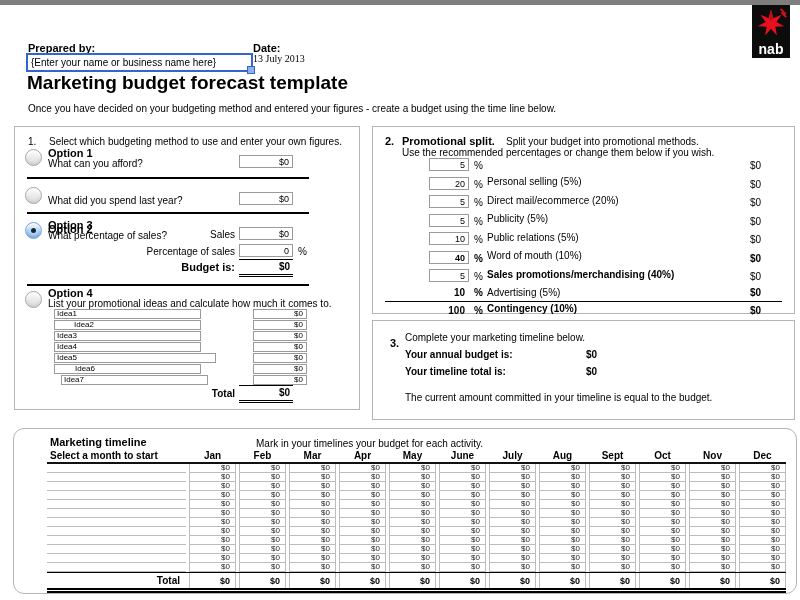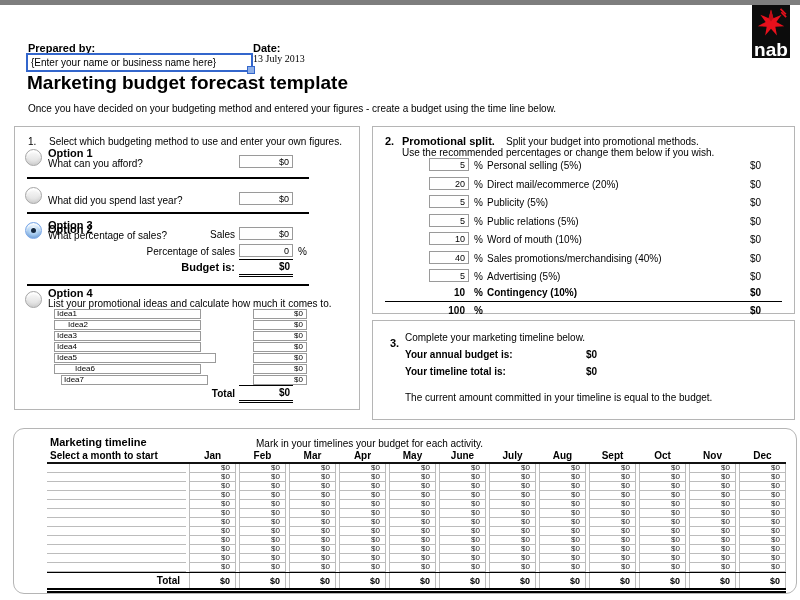--- a/index.html
+++ b/index.html
@@ -1,21 +1,21 @@
 <!DOCTYPE html>
 <html><head>
 <meta charset="utf-8">
 <style>
   html,body{margin:0;padding:0;}
   body{width:800px;height:600px;background:#fff;font-family:"Liberation Sans",sans-serif;color:#000;position:relative;overflow:hidden;}
   .topbar{position:absolute;left:0;top:0;width:800px;height:5px;background:#7e7e7e;}
   
   .logo{position:absolute;left:752px;top:5px;width:38px;height:53px;background:#0c0c0c;}
   .logo svg{position:absolute;left:2px;top:1px;}
-  .logo-text{position:absolute;bottom:1px;left:0;width:100%;text-align:center;color:#fff;font-weight:bold;font-size:19px;line-height:15px;}
+  .logo-text{position:absolute;bottom:1px;left:0;width:100%;text-align:center;color:#fff;font-weight:bold;font-size:14px;line-height:15px;}
   
   .prepared-label{position:absolute;left:28px;top:42px;font-size:11px;font-weight:bold;}
   .name-input{position:absolute;left:26px;top:53px;width:223px;height:15px;border:2px solid #3366cc;background:#fff;}
   .name-input .inner{display:block;font-size:10px;line-height:15px;padding-left:3px;white-space:nowrap;overflow:hidden;}
   .handle{position:absolute;right:-4px;bottom:-4px;width:6px;height:6px;background:#8fb0e8;border:1px solid #3366cc;}
   .date-label{position:absolute;left:253px;top:42px;font-size:11px;font-weight:bold;}
   .date-value{position:absolute;left:253px;top:53px;font-size:10px;font-family:Liberation Serif, serif;}
   .title{position:absolute;left:27px;top:72px;font-size:19px;font-weight:bold;}
   .subtitle{position:absolute;left:28px;top:103px;font-size:10px;}
   
@@ -44,21 +44,21 @@
     padding:1px 3px 2px 2px;border-top:1px solid #000;border-bottom:3px double #000;}
   
   .s2-num{position:absolute;left:12px;top:8px;font-size:11px;font-weight:bold;}
   .s2-title{position:absolute;left:29px;top:8px;font-size:11px;font-weight:bold;}
   .s2-sub{position:absolute;left:133px;top:9px;font-size:10px;}
   .s2-instr{position:absolute;left:29px;top:20px;font-size:10px;}
   .promo-row{position:absolute;left:0;width:421px;height:15px;}
   .pct-box{position:absolute;left:56px;top:0;width:40px;height:13px;border:1px solid #9a9a9a;background:#fff;
     font-size:9px;text-align:right;padding:1px 3px 0 2px;box-sizing:border-box;line-height:10px;}
   .pct-sign{position:absolute;left:101px;top:2px;font-size:10px;}
-  .promo-label{position:absolute;left:114px;top:2px;font-size:10px;}
+  .promo-label{position:absolute;left:114px;top:18px;font-size:10px;}
   .promo-amount{position:absolute;left:300px;top:2px;width:88px;font-size:10px;text-align:right;}
   .bold-row .pct-sign,.bold-row .promo-label,.bold-row .promo-amount{font-weight:bold;}
   .cont-pct{position:absolute;left:56px;top:2px;width:36px;font-size:10px;font-weight:bold;text-align:right;}
   .s2-line{position:absolute;left:12px;top:174px;width:397px;height:1px;background:#000;}
   
   .s3-num{position:absolute;left:17px;top:16px;font-size:11px;font-weight:bold;}
   .s3-instr{position:absolute;left:32px;top:11px;font-size:10px;}
   .s3-lab{position:absolute;left:32px;font-size:10px;font-weight:bold;}
   .s3-val{position:absolute;left:213px;font-size:10px;font-weight:bold;}
   .s3-note{position:absolute;left:32px;top:71px;font-size:10px;}
@@ -137,21 +137,21 @@
 
   <div class="radio" style="top:164px;"></div>
   <div class="opt-title" style="top:160px;">Option 4</div>
   <div class="opt-q" style="top:171px;">List your promotional ideas and calculate how much it comes to.</div>
   <div id="ideas">
       <div>
         <div class="in" style="left:39px;top:182px;width:147px;height:10px;font-size:8px;text-align:left;line-height:8px;padding:0 2px;">Idea1</div>
         <div class="in" style="left:238px;top:182px;width:54px;height:10px;font-size:8px;line-height:8px;padding:0 3px 0 2px;">$0</div>
       </div>
       <div>
-        <div class="in" style="left:39px;top:193px;width:147px;height:10px;font-size:8px;text-align:left;line-height:8px;padding:0 13px;">Idea2</div>
+        <div class="in" style="left:39px;top:193px;width:147px;height:10px;font-size:8px;text-align:left;line-height:8px;padding:0 19px;">Idea2</div>
         <div class="in" style="left:238px;top:193px;width:54px;height:10px;font-size:8px;line-height:8px;padding:0 3px 0 2px;">$0</div>
       </div>
       <div>
         <div class="in" style="left:39px;top:204px;width:147px;height:10px;font-size:8px;text-align:left;line-height:8px;padding:0 2px;">Idea3</div>
         <div class="in" style="left:238px;top:204px;width:54px;height:10px;font-size:8px;line-height:8px;padding:0 3px 0 2px;">$0</div>
       </div>
       <div>
         <div class="in" style="left:39px;top:215px;width:147px;height:10px;font-size:8px;text-align:left;line-height:8px;padding:0 2px;">Idea4</div>
         <div class="in" style="left:238px;top:215px;width:54px;height:10px;font-size:8px;line-height:8px;padding:0 3px 0 2px;">$0</div>
       </div>
@@ -201,21 +201,21 @@
         <span class="pct-sign">%</span>
         <span class="promo-label">Public relations (5%)</span>
         <span class="promo-amount">$0</span>
       </div>
       <div class="promo-row" style="top: 105px;">
         <span class="pct-box">10</span>
         <span class="pct-sign">%</span>
         <span class="promo-label">Word of mouth (10%)</span>
         <span class="promo-amount">$0</span>
       </div>
-      <div class="promo-row" style="top: 123.5px;">
+      <div class="promo-row" style="top: 123.5px; font-weight: bold;">
         <span class="pct-box">40</span>
         <span class="pct-sign">%</span>
         <span class="promo-label">Sales promotions/merchandising (40%)</span>
         <span class="promo-amount">$0</span>
       </div>
       <div class="promo-row" style="top: 142px;">
         <span class="pct-box">5</span>
         <span class="pct-sign">%</span>
         <span class="promo-label">Advertising (5%)</span>
         <span class="promo-amount">$0</span>

